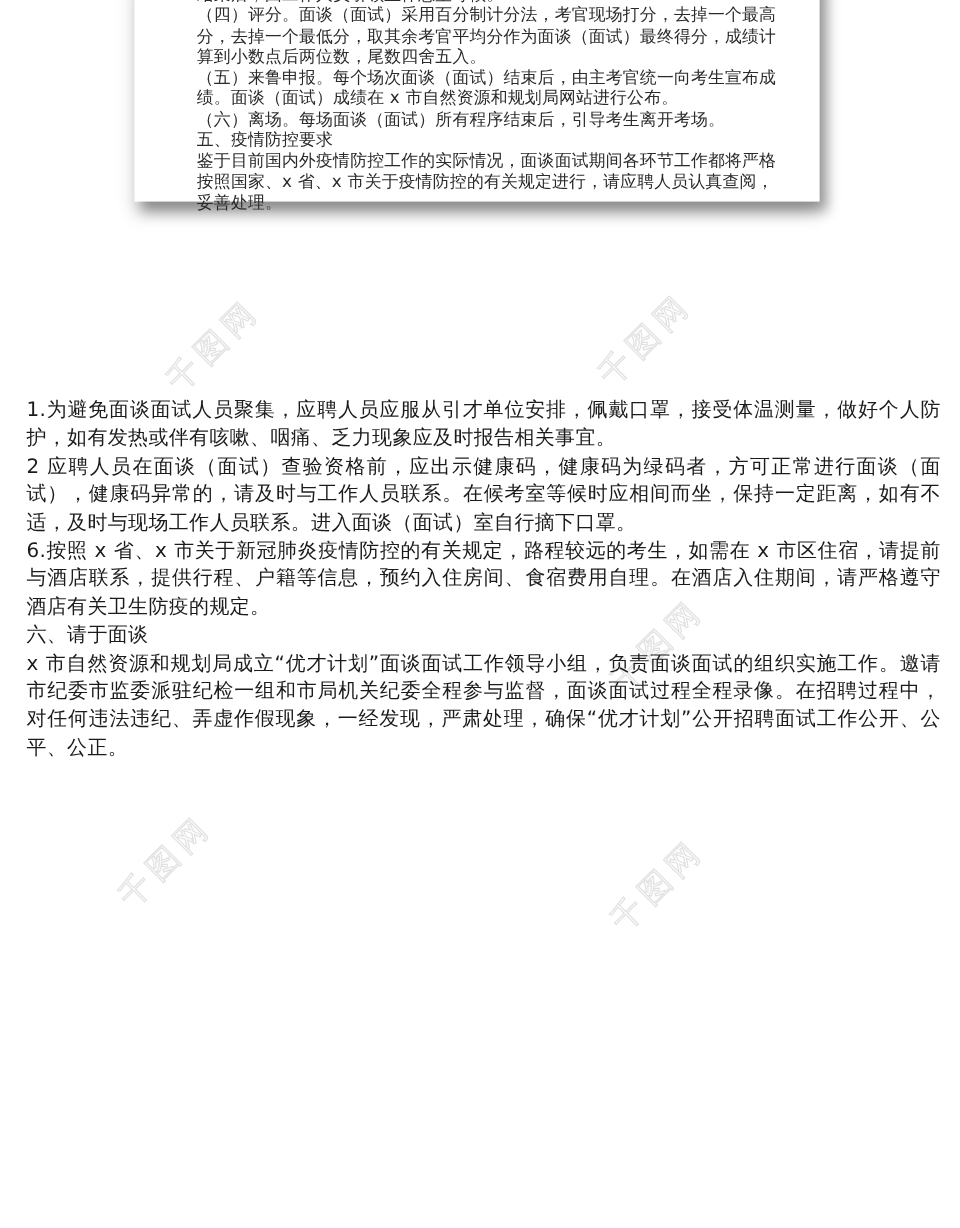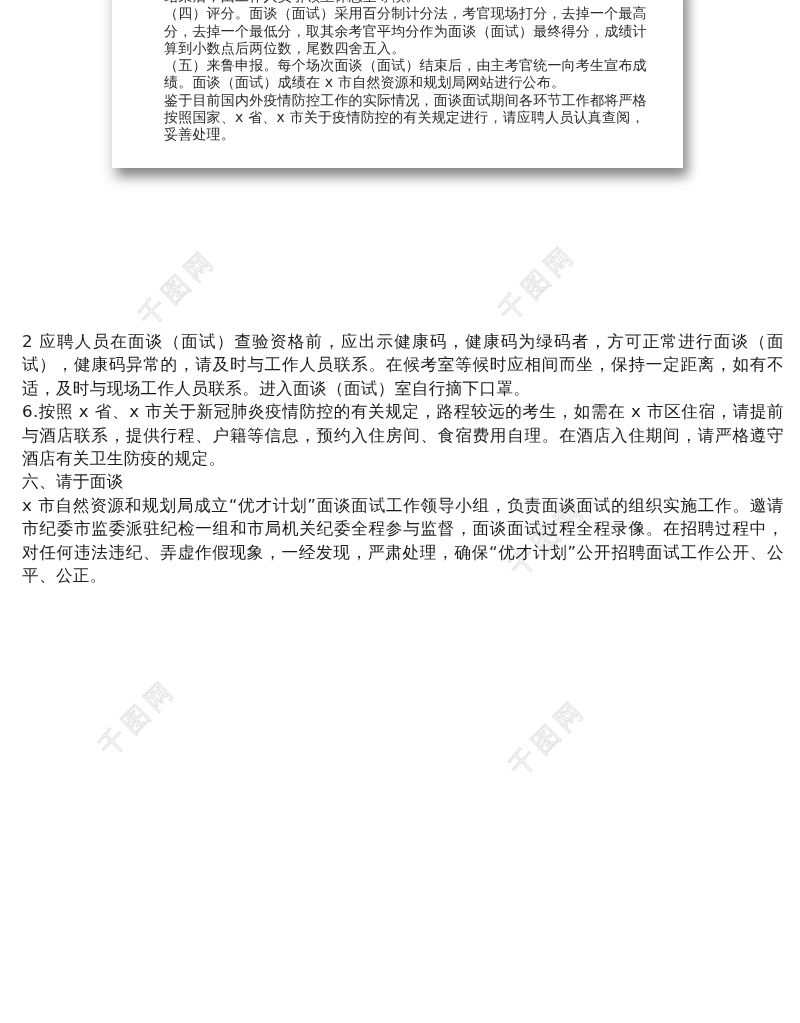--- a/index.html
+++ b/index.html
@@ -70,28 +70,31 @@
   }
 </style>
 </head>
 <body>
 
 <div class="paper-wrap">
   <div class="paper-inner">
     <p class="cut">结束后，由工作人员引领至休息室等候。</p>
     <p>（四）评分。面谈（面试）采用百分制计分法，考官现场打分，去掉一个最高分，去掉一个最低分，取其余考官平均分作为面谈（面试）最终得分，成绩计算到小数点后两位数，尾数四舍五入。</p>
     <p>（五）来鲁申报。每个场次面谈（面试）结束后，由主考官统一向考生宣布成绩。面谈（面试）成绩在 x 市自然资源和规划局网站进行公布。</p>
+    <p>（六）离场。每场面谈（面试）所有程序结束后，引导考生离开考场。</p>
+    <p>五、疫情防控要求</p>
     <p>鉴于目前国内外疫情防控工作的实际情况，面谈面试期间各环节工作都将严格按照国家、x 省、x 市关于疫情防控的有关规定进行，请应聘人员认真查阅，妥善处理。</p>
   </div>
 </div>
 
 <div class="watermark" style="left:130px; top:270px;">千图网</div>
 <div class="watermark" style="left:490px; top:265px;">千图网</div>
 <div class="watermark" style="left:500px; top:520px;">千图网</div>
 <div class="watermark" style="left:90px; top:700px;">千图网</div>
 <div class="watermark" style="left:500px; top:720px;">千图网</div>
 
 <div class="main-text">
+  <p>1.为避免面谈面试人员聚集，应聘人员应服从引才单位安排，佩戴口罩，接受体温测量，做好个人防护，如有发热或伴有咳嗽、咽痛、乏力现象应及时报告相关事宜。</p>
   <p>2 应聘人员在面谈（面试）查验资格前，应出示健康码，健康码为绿码者，方可正常进行面谈（面试），健康码异常的，请及时与工作人员联系。在候考室等候时应相间而坐，保持一定距离，如有不适，及时与现场工作人员联系。进入面谈（面试）室自行摘下口罩。</p>
   <p>6.按照 x 省、x 市关于新冠肺炎疫情防控的有关规定，路程较远的考生，如需在 x 市区住宿，请提前与酒店联系，提供行程、户籍等信息，预约入住房间、食宿费用自理。在酒店入住期间，请严格遵守酒店有关卫生防疫的规定。</p>
   <p>六、请于面谈</p>
   <p>x 市自然资源和规划局成立“优才计划”面谈面试工作领导小组，负责面谈面试的组织实施工作。邀请市纪委市监委派驻纪检一组和市局机关纪委全程参与监督，面谈面试过程全程录像。在招聘过程中，对任何违法违纪、弄虚作假现象，一经发现，严肃处理，确保“优才计划”公开招聘面试工作公开、公平、公正。</p>
 </div>
 
 </body></html>

